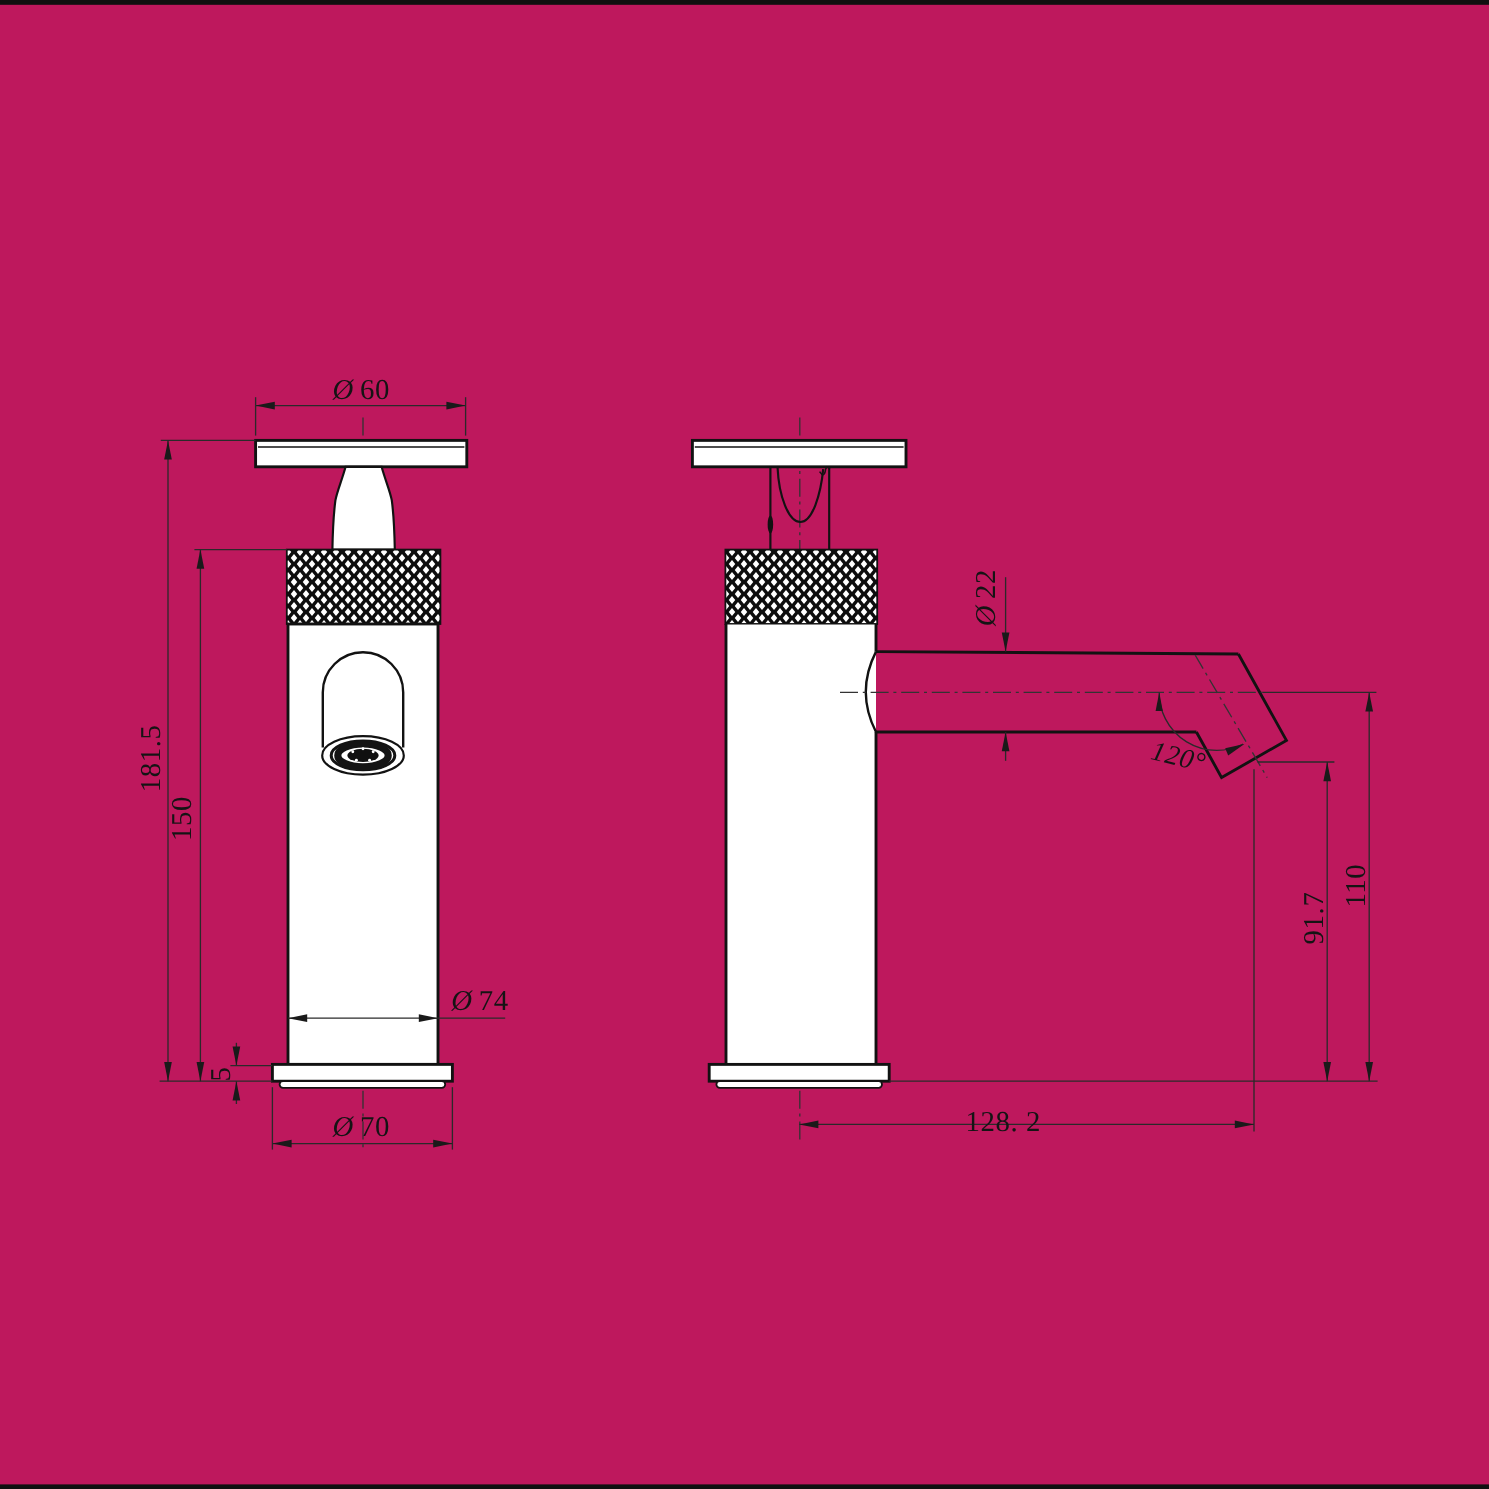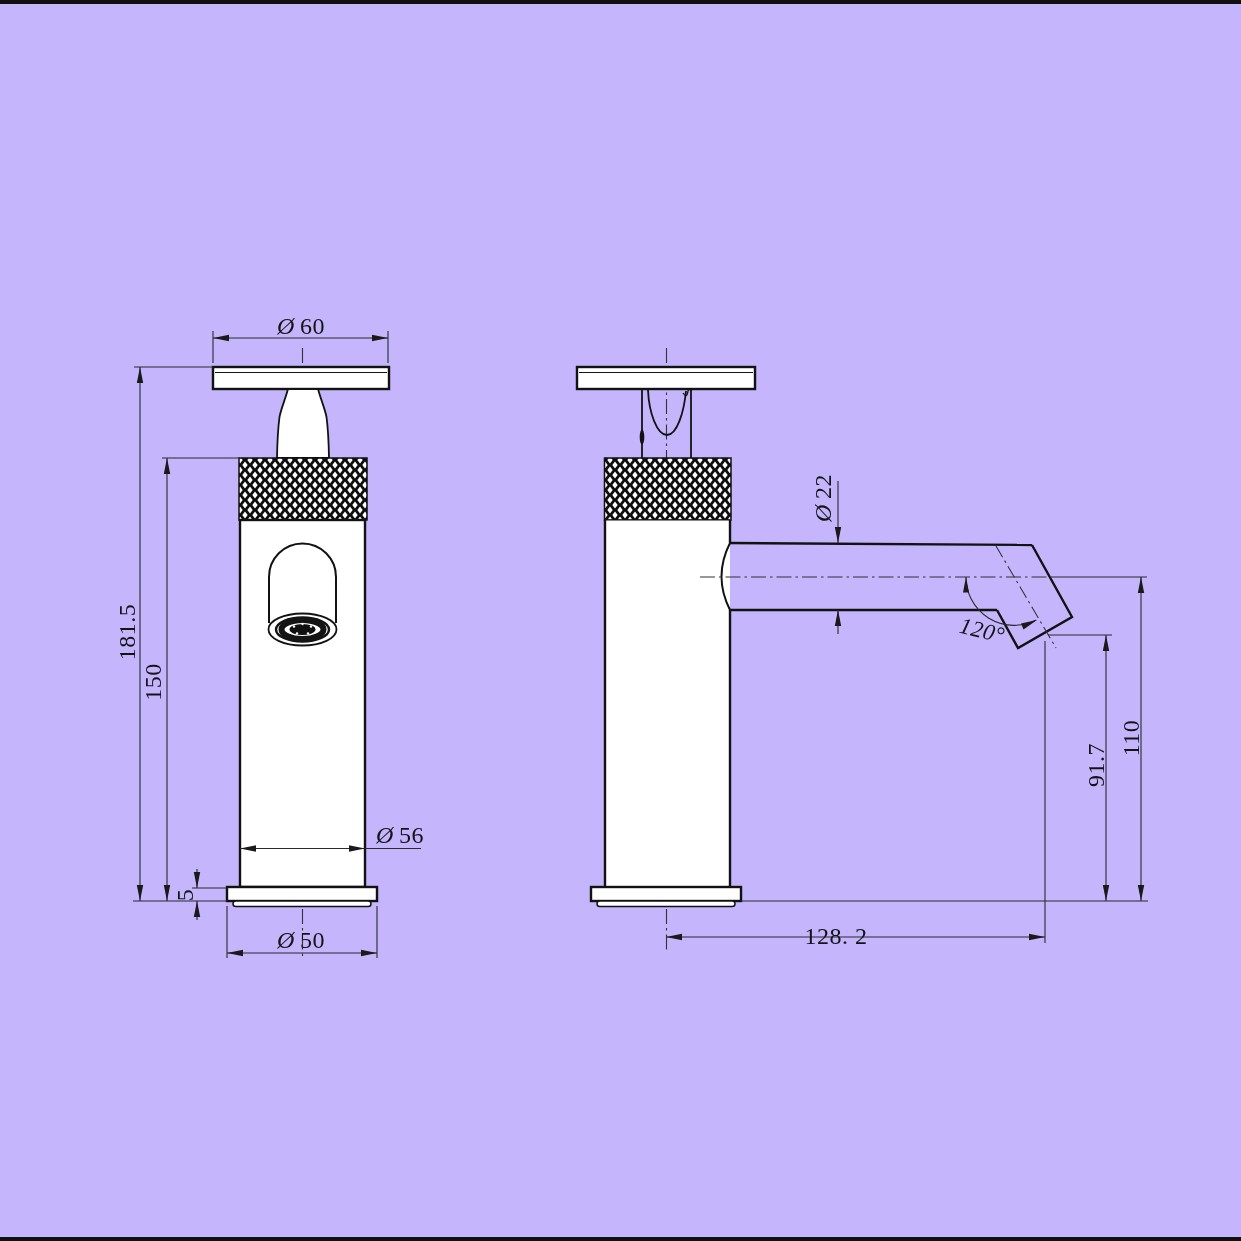--- a/index.html
+++ b/index.html
@@ -1,16 +1,16 @@
 <!DOCTYPE html>
 <html><head>
 <meta charset="utf-8">
 <style>
   html,body{margin:0;padding:0;background:#fff;}
-  .sheet{position:relative;width:1241px;height:1241px;background:#c4b5fd;overflow:hidden;
+  .sheet{position:relative;width:1241px;height:1241px;background:#be185d;overflow:hidden;
          font-family:"Liberation Serif", serif;}
   .edgebar{position:absolute;left:0;width:1241px;height:4px;background:#101010;}
   .edgebar.top{top:0;}
   .edgebar.bottom{top:1237px;}
   svg{position:absolute;left:0;top:0;}
   .lbl{position:absolute;font-size:24px;color:#141414;white-space:nowrap;
        transform:translate(-50%,-50%);letter-spacing:0.5px;}
   .lbl.v{transform:translate(-50%,-50%) rotate(-90deg);}
   .lbl .dia{font-style:italic;margin-right:5px;}
   .lbl.angle{font-style:italic;font-size:23px;
@@ -172,25 +172,25 @@
       </g>
     </g>
   </svg>
 
   <div class="lbl" style="left:301px;top:326px;"><span class="dia">Ø</span><span>60</span></div>
 
   <div class="lbl v" style="left:127px;top:632px;"><span>181.5</span></div>
 
   <div class="lbl v" style="left:153px;top:682px;"><span>150</span></div>
 
-  <div class="lbl" style="left:400px;top:835px;"><span class="dia">Ø</span><span>56</span></div>
+  <div class="lbl" style="left:400px;top:835px;"><span class="dia">Ø</span><span>74</span></div>
 
   <div class="lbl v" style="left:185px;top:895px;"><span>5</span></div>
 
-  <div class="lbl" style="left:301px;top:940px;"><span class="dia">Ø</span><span>50</span></div>
+  <div class="lbl" style="left:301px;top:940px;"><span class="dia">Ø</span><span>70</span></div>
 
   <div class="lbl v" style="left:823px;top:498px;"><span class="dia">Ø</span><span>22</span></div>
 
   <div class="lbl angle" style="left:982px;top:631px;"><span>120°</span></div>
 
   <div class="lbl v" style="left:1096px;top:765px;"><span>91.7</span></div>
 
   <div class="lbl v" style="left:1131px;top:738px;"><span>110</span></div>
 
   <div class="lbl" style="left:836px;top:924px;margin-top:12px;"><span>128. 2</span></div>

